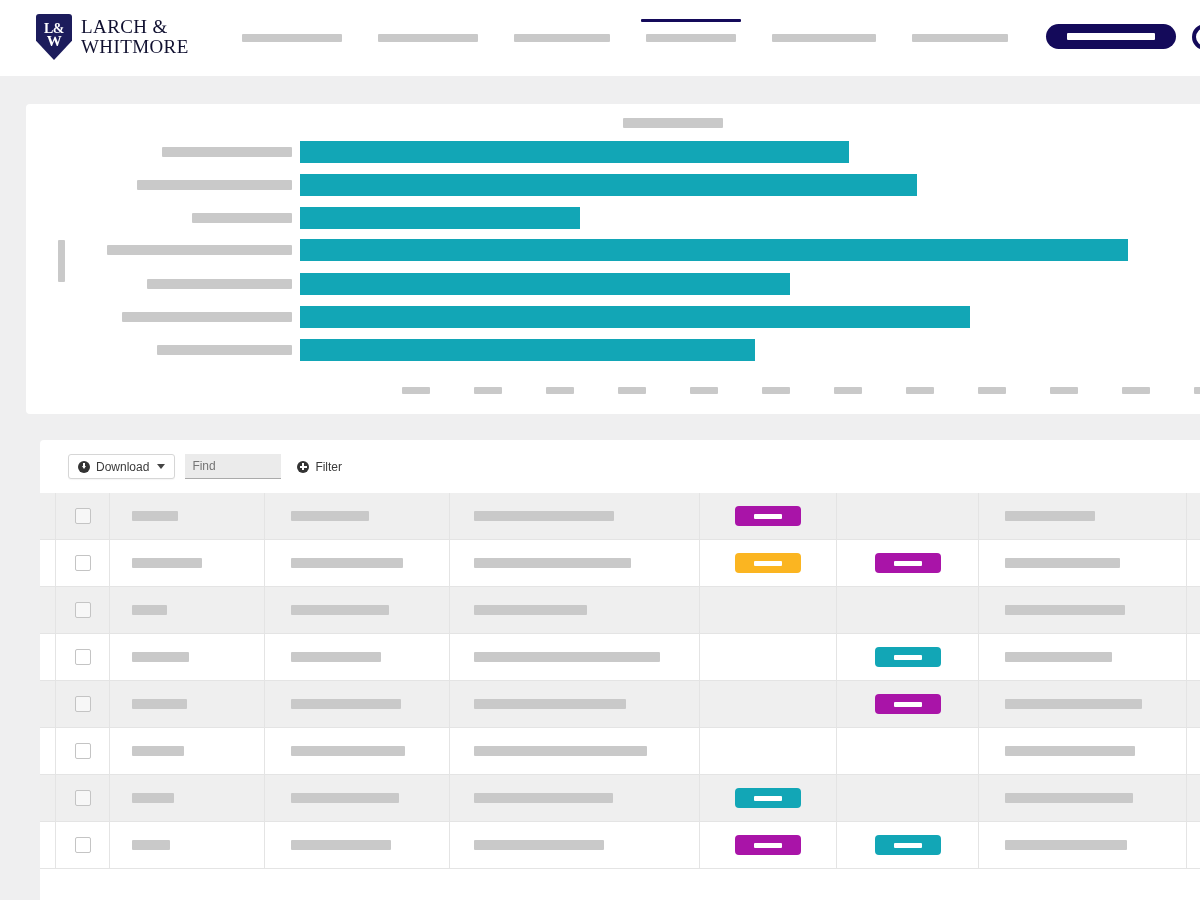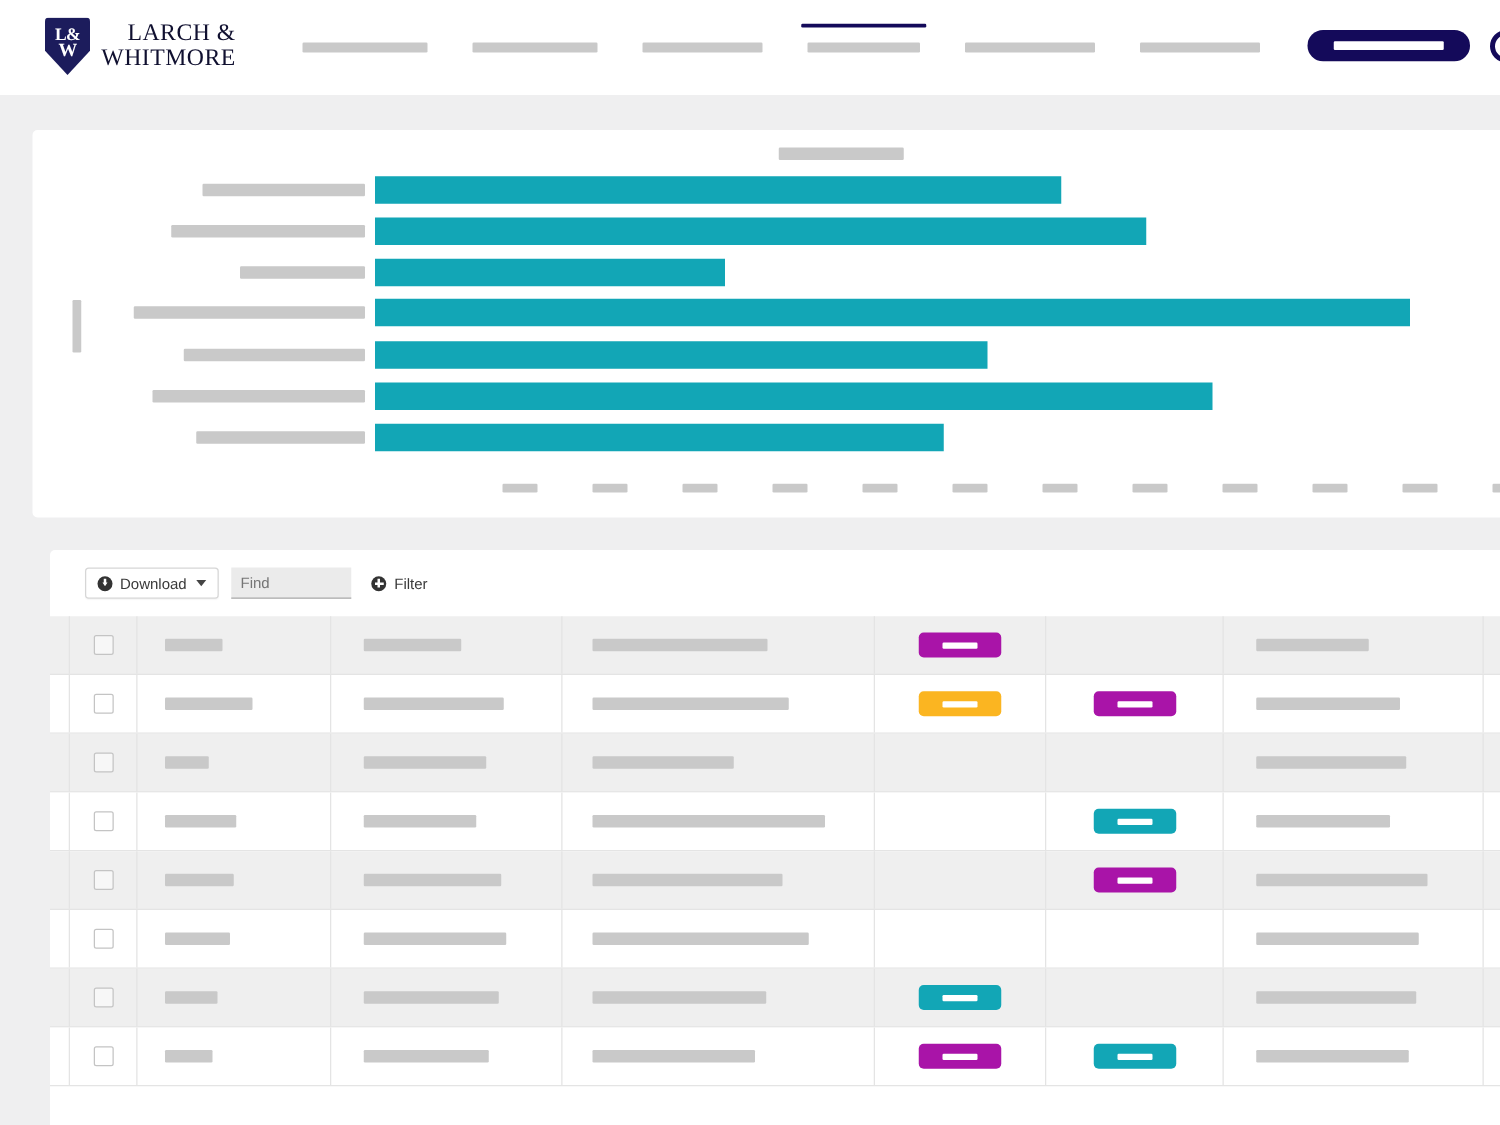--- a/index.html
+++ b/index.html
@@ -52,21 +52,21 @@
     letter-spacing: -0.5px;
   }
   .shield-mark .l2 { display: block; font-size: 15px; }
   .logo-text {
     font-family: "Liberation Serif", serif;
     font-size: 19px;
     line-height: 20px;
     color: #101030;
     letter-spacing: 0.4px;
   }
-  .logo-text span { display: block; text-align: right; }
+  .logo-text span { display: block; }
 
   .nav {
     position: absolute;
     left: 224px; top: 0;
     height: 76px;
     display: flex;
     align-items: center;
     gap: 0;
   }
   .nav-item {

